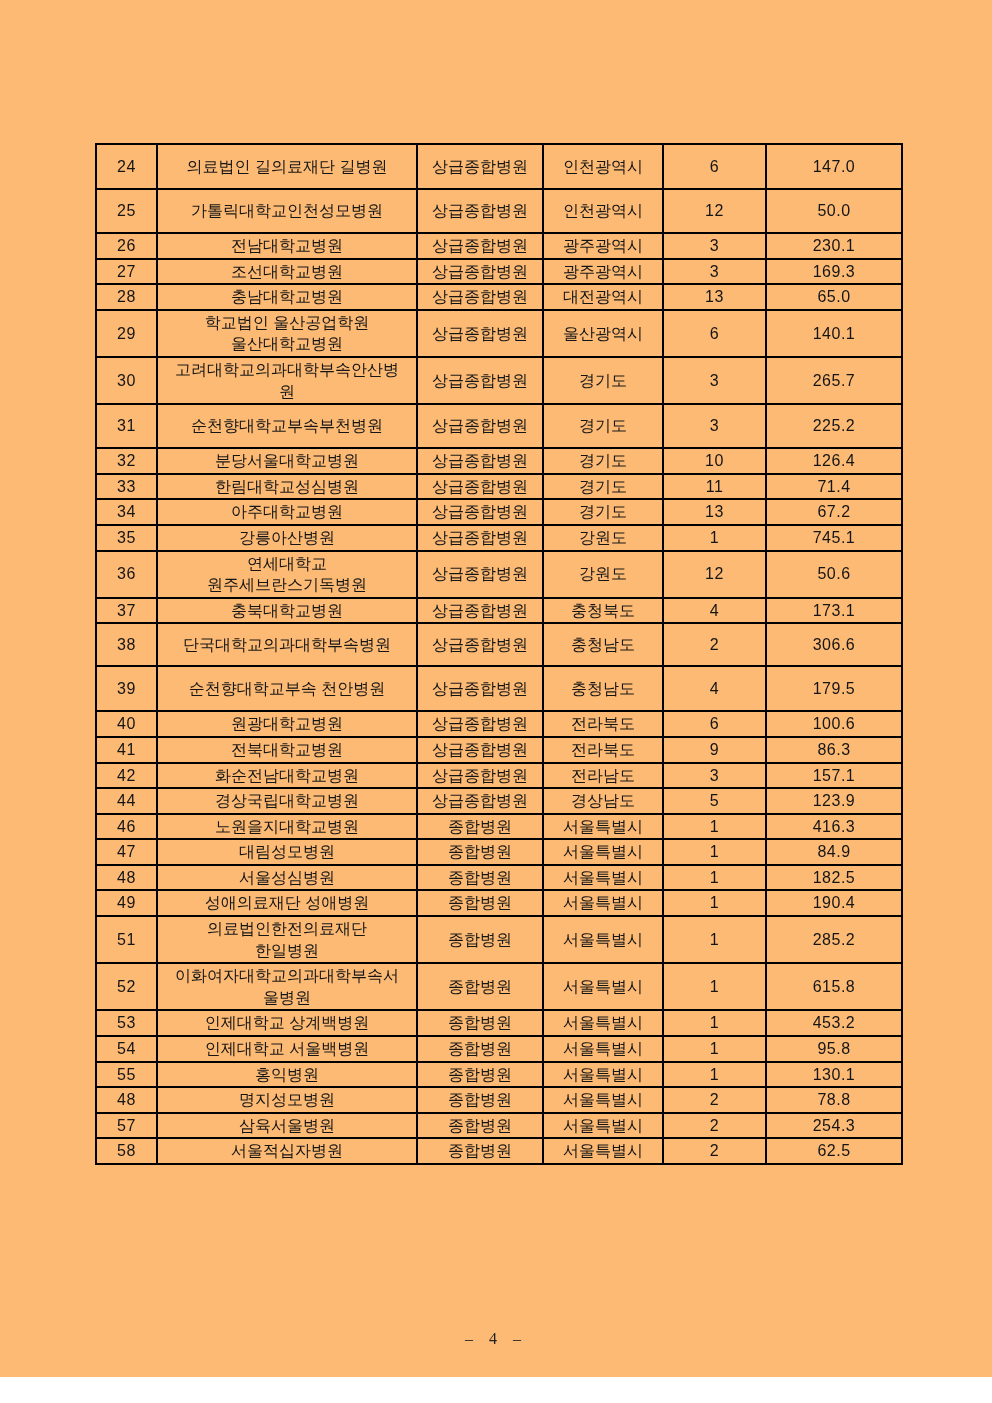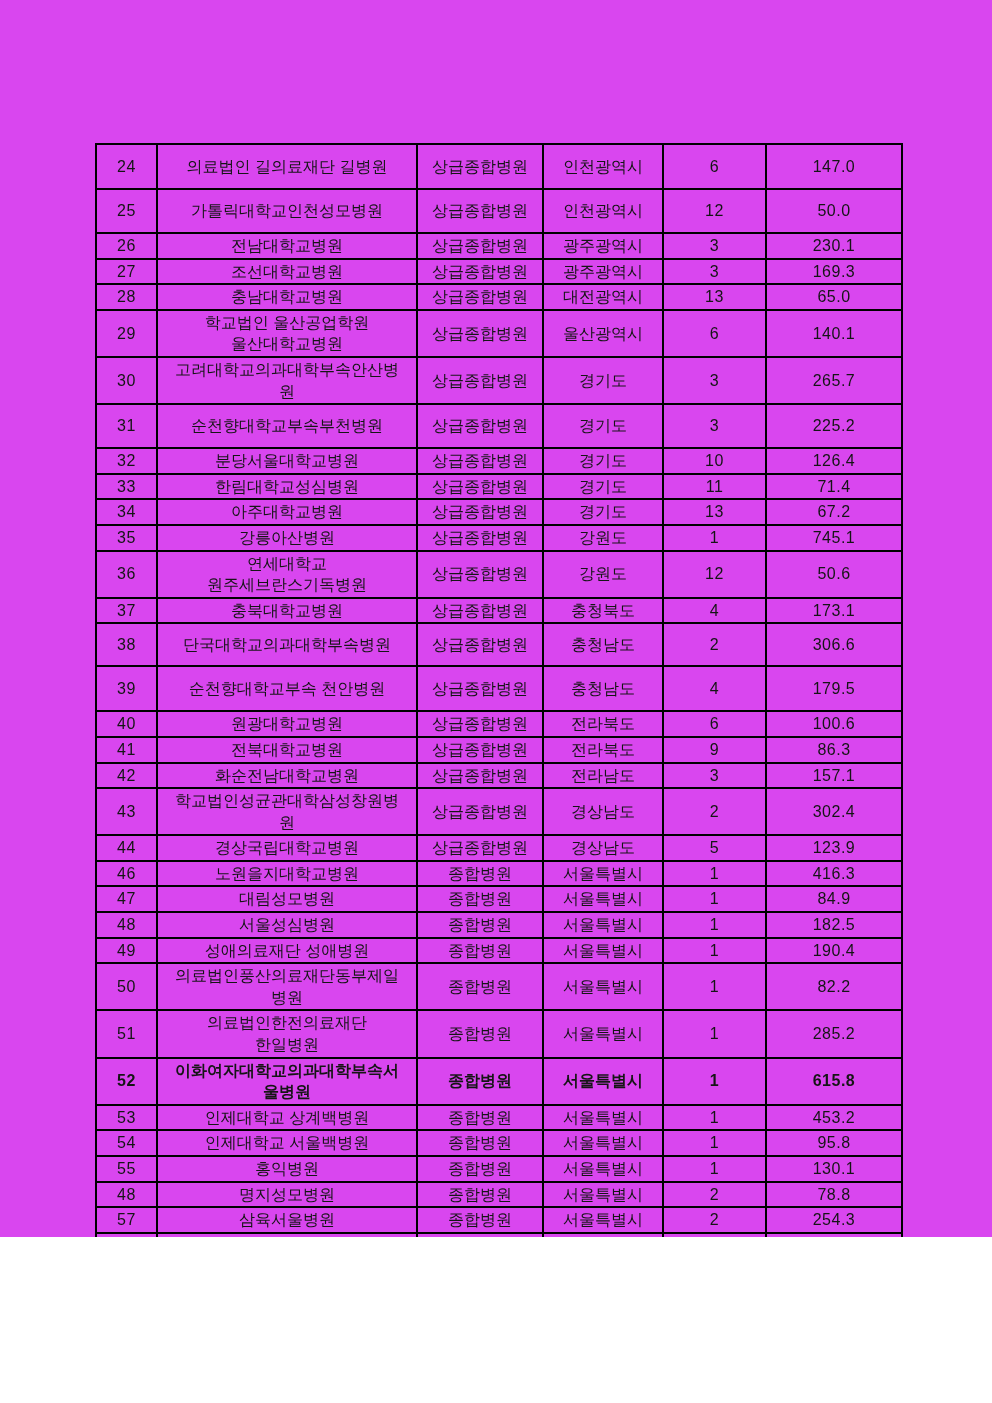--- a/index.html
+++ b/index.html
@@ -3,22 +3,22 @@
 <meta charset="utf-8">
 <style>
   html, body {
     margin: 0;
     padding: 0;
     background: #ffffff;
   }
   .page {
     position: relative;
     width: 992px;
-    height: 1237px;
-    background: #d946ef;
+    height: 1377px;
+    background: #fdba74;
     font-family: "Liberation Sans", sans-serif;
     color: #111111;
     overflow: hidden;
   }
   table.hospital-table {
     position: absolute;
     left: 95px;
     top: 143px;
     width: 806px;
     border-collapse: collapse;
@@ -216,29 +216,20 @@
           <td class="num-cell">86.3</td>
         </tr>
         <tr style="height: 25px;">
           <td class="num-cell">42</td>
           <td class="name-cell">화순전남대학교병원</td>
           <td>상급종합병원</td>
           <td>전라남도</td>
           <td class="num-cell">3</td>
           <td class="num-cell">157.1</td>
         </tr>
-        <tr style="height: 44px;">
-          <td class="num-cell">43</td>
-          <td class="name-cell">학교법인성균관대학삼성창원병
-원</td>
-          <td>상급종합병원</td>
-          <td>경상남도</td>
-          <td class="num-cell">2</td>
-          <td class="num-cell">302.4</td>
-        </tr>
         <tr style="height: 23px;">
           <td class="num-cell">44</td>
           <td class="name-cell">경상국립대학교병원</td>
           <td>상급종합병원</td>
           <td>경상남도</td>
           <td class="num-cell">5</td>
           <td class="num-cell">123.9</td>
         </tr>
         <tr style="height: 23px;">
           <td class="num-cell">46</td>
@@ -264,40 +255,31 @@
           <td class="num-cell">1</td>
           <td class="num-cell">182.5</td>
         </tr>
         <tr style="height: 23px;">
           <td class="num-cell">49</td>
           <td class="name-cell">성애의료재단 성애병원</td>
           <td>종합병원</td>
           <td>서울특별시</td>
           <td class="num-cell">1</td>
           <td class="num-cell">190.4</td>
-        </tr>
-        <tr style="height: 46px;">
-          <td class="num-cell">50</td>
-          <td class="name-cell">의료법인풍산의료재단동부제일
-병원</td>
-          <td>종합병원</td>
-          <td>서울특별시</td>
-          <td class="num-cell">1</td>
-          <td class="num-cell">82.2</td>
         </tr>
         <tr style="height: 43px;">
           <td class="num-cell">51</td>
           <td class="name-cell">의료법인한전의료재단
 한일병원</td>
           <td>종합병원</td>
           <td>서울특별시</td>
           <td class="num-cell">1</td>
           <td class="num-cell">285.2</td>
         </tr>
-        <tr style="height: 43px; font-weight: bold;">
+        <tr style="height: 43px;">
           <td class="num-cell">52</td>
           <td class="name-cell">이화여자대학교의과대학부속서
 울병원</td>
           <td>종합병원</td>
           <td>서울특별시</td>
           <td class="num-cell">1</td>
           <td class="num-cell">615.8</td>
         </tr>
         <tr style="height: 23px;">
           <td class="num-cell">53</td>

